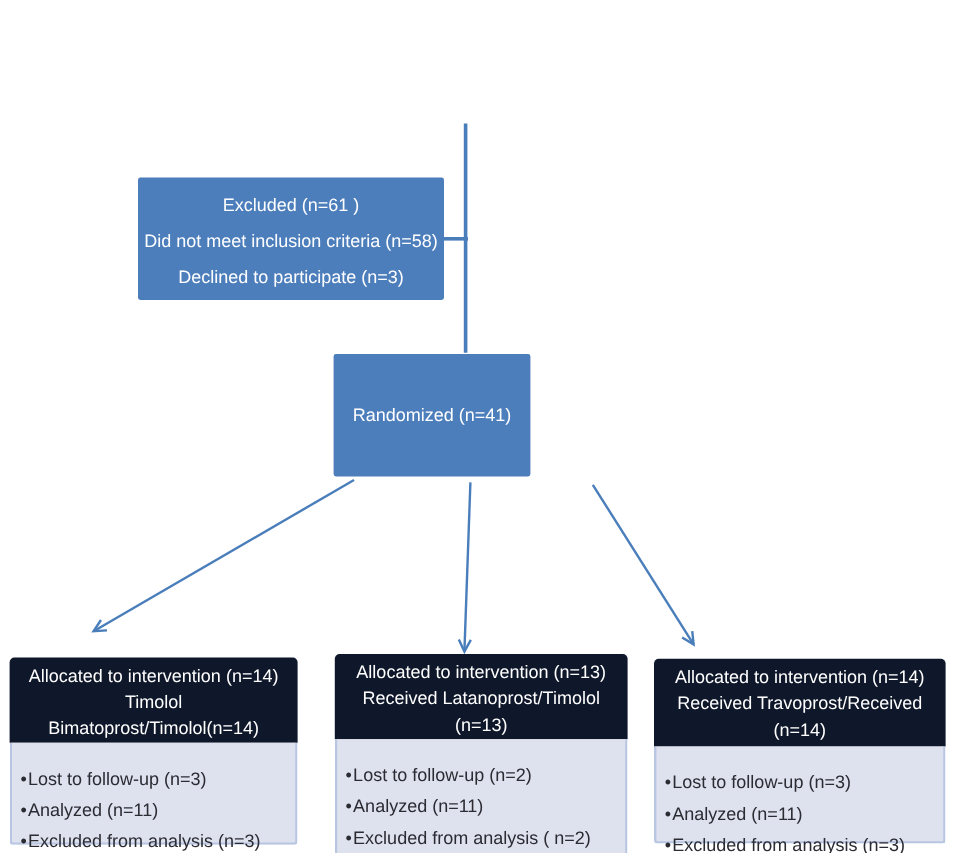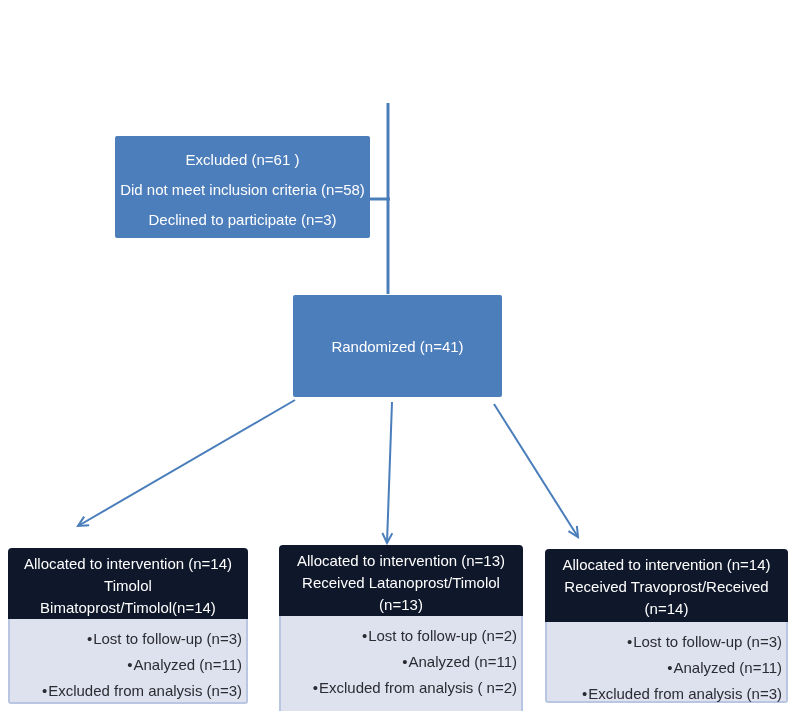--- a/index.html
+++ b/index.html
@@ -59,22 +59,22 @@
     line-height: 22px;
   }
   .arm-gray {
     background: #dee2ee;
     border: 2px solid #b8c6e2;
     border-top: none;
     border-radius: 0 0 3px 3px;
     box-sizing: border-box;
     color: #2b2b33;
     font-size: 15px;
-    text-align: right;
-    padding: 7px 4px 0 7px;
+    text-align: left;
+    padding: 18px 4px 0 7px;
   }
   .bullet-row {
     line-height: 26px;
     white-space: nowrap;
   }
   .bullet-glyph {
     margin-right: 1px;
   }
 </style>
 </head>
@@ -94,27 +94,27 @@
     <line x1="370" y1="199" x2="390" y2="199" stroke="#4a7ebb" stroke-width="3"></line>
 
     <line x1="295" y1="400" x2="78" y2="526" stroke="#4a7ebb" stroke-width="2" marker-end="url(#arrowV)"></line>
 
     <line x1="392" y1="402" x2="387" y2="543" stroke="#4a7ebb" stroke-width="2" marker-end="url(#arrowV)"></line>
 
     <line x1="494" y1="404" x2="578" y2="537" stroke="#4a7ebb" stroke-width="2" marker-end="url(#arrowV)"></line>
   </svg>
 
 
-  <div class="box multi excluded-box" style="left:115px; top:136px; width:255px; height:102px;">
+  <div class="box multi excluded-box" style="left:115px; top:148px; width:255px; height:102px;">
     <div class="bline">Excluded (n=61 )</div>
     <div class="bline">Did not meet inclusion criteria (n=58)</div>
     <div class="bline">Declined to participate (n=3)</div>
   </div>
 
-  <div class="box single" style="left:293px; top:295px; width:209px; height:102px;">
+  <div class="box single" style="left:278px; top:295px; width:164px; height:102px;">
     <div>Randomized (n=41)</div>
   </div>
 
   <div class="arm-card" style="left:8px; top:548px; width:240px;">
     <div class="arm-blue" style="height:71px;">
       <div class="aline">Allocated to intervention (n=14)</div>
       <div class="aline">Timolol</div>
       <div class="aline">Bimatoprost/Timolol(n=14)</div>
     </div>
     <div class="arm-gray" style="height:85px;">

